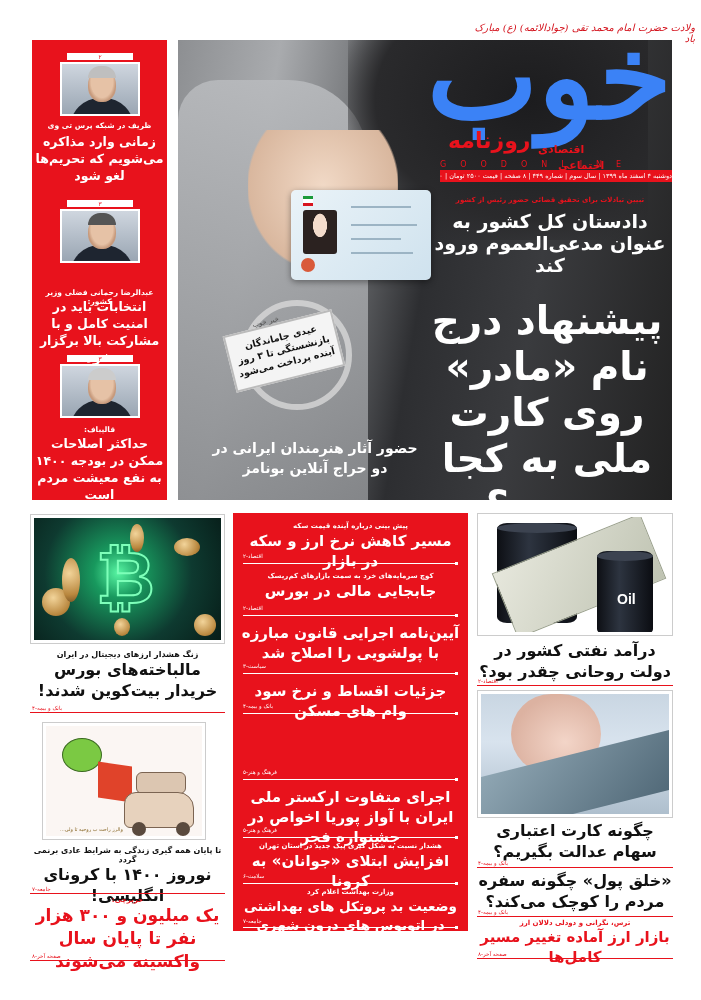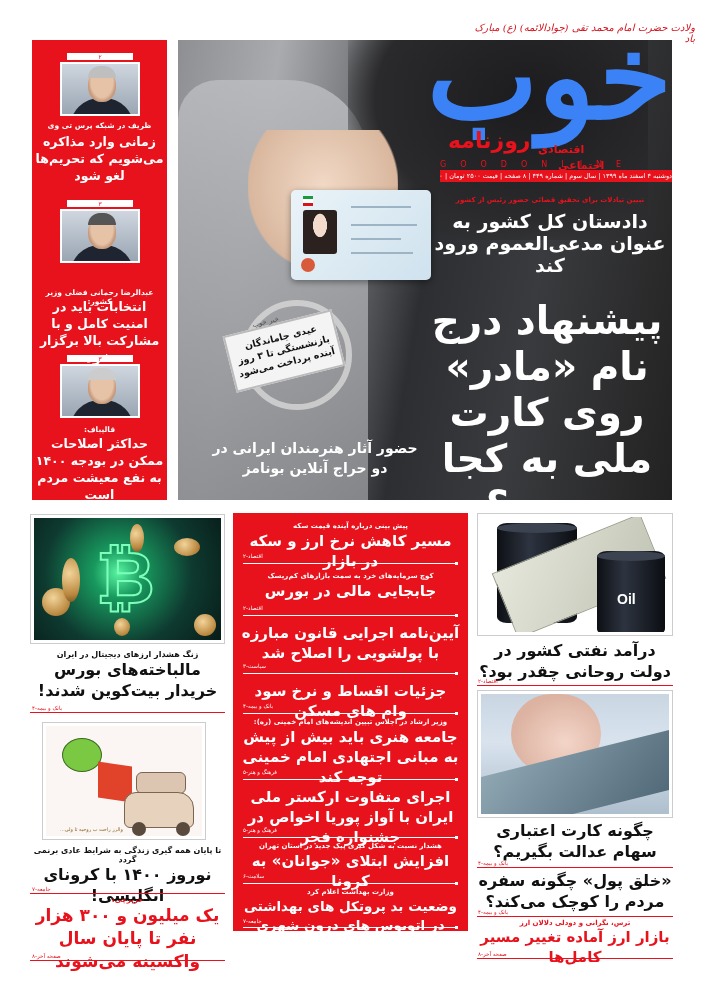--- a/index.html
+++ b/index.html
@@ -224,24 +224,20 @@
   </div>
   <div class="c-section" style="top:150px;left:10px;">سیاست-۳</div>
   <div class="c-rule" style="top:160px;left:10px;"></div>
 
   <div class="c-item rtl" style="top:168px;">
     <div class="c-head">جزئیات اقساط و نرخ سود وام های مسکن</div>
   </div>
   <div class="c-section" style="top:190px;left:10px;">بانک و بیمه-۴</div>
   <div class="c-rule" style="top:200px;left:10px;"></div>
 
-  <div class="c-item rtl" style="top:204px;">
-    <div class="c-kicker">وزیر ارشاد در اجلاس تبیین اندیشه‌های امام خمینی (ره):</div>
-    <div class="c-head">جامعه هنری باید بیش از پیش به مبانی اجتهادی امام خمینی توجه کند</div>
-  </div>
   <div class="c-section" style="top:256px;left:10px;">فرهنگ و هنر-۵</div>
   <div class="c-rule" style="top:266px;left:10px;"></div>
 
   <div class="c-item rtl" style="top:274px;">
     <div class="c-head">اجرای متفاوت ارکستر ملی ایران با آواز پوریا اخواص در جشنواره فجر</div>
   </div>
   <div class="c-section" style="top:314px;left:10px;">فرهنگ و هنر-۵</div>
   <div class="c-rule" style="top:324px;left:10px;"></div>
 
   <div class="c-item rtl" style="top:328px;">
@@ -258,21 +254,21 @@
   <div class="c-section" style="top:405px;left:10px;">جامعه-۷</div>
   <div class="c-rule" style="top:414px;left:10px;"></div>
 </div>
 
 <div id="oil-img" class="abs img-box">
   <div class="inner">
     <div class="barrel" style="left:16px;top:6px;width:80px;height:100px;">
         <div class="barrel-top"></div>
       </div>
     <div class="bill"></div>
-    <div class="barrel" style="left:116px;top:34px;width:68px;height:84px;text-align:center;">
+    <div class="barrel" style="left:116px;top:34px;width:56px;height:84px;text-align:center;">
       <div class="barrel-top"></div>
       <span class="oil-label">Oil</span>
     </div>
   </div>
 </div>
 <div class="abs rtl" style="left:477px;top:640px;width:196px;">
   <div class="r-head">درآمد نفتی کشور در دولت روحانی چقدر بود؟</div>
 </div>
 <div class="red-rule" style="left:477px;top:685px;width:196px;"></div>
 <div class="sec-label" style="left:478px;top:678px;">اقتصاد-۲</div>

